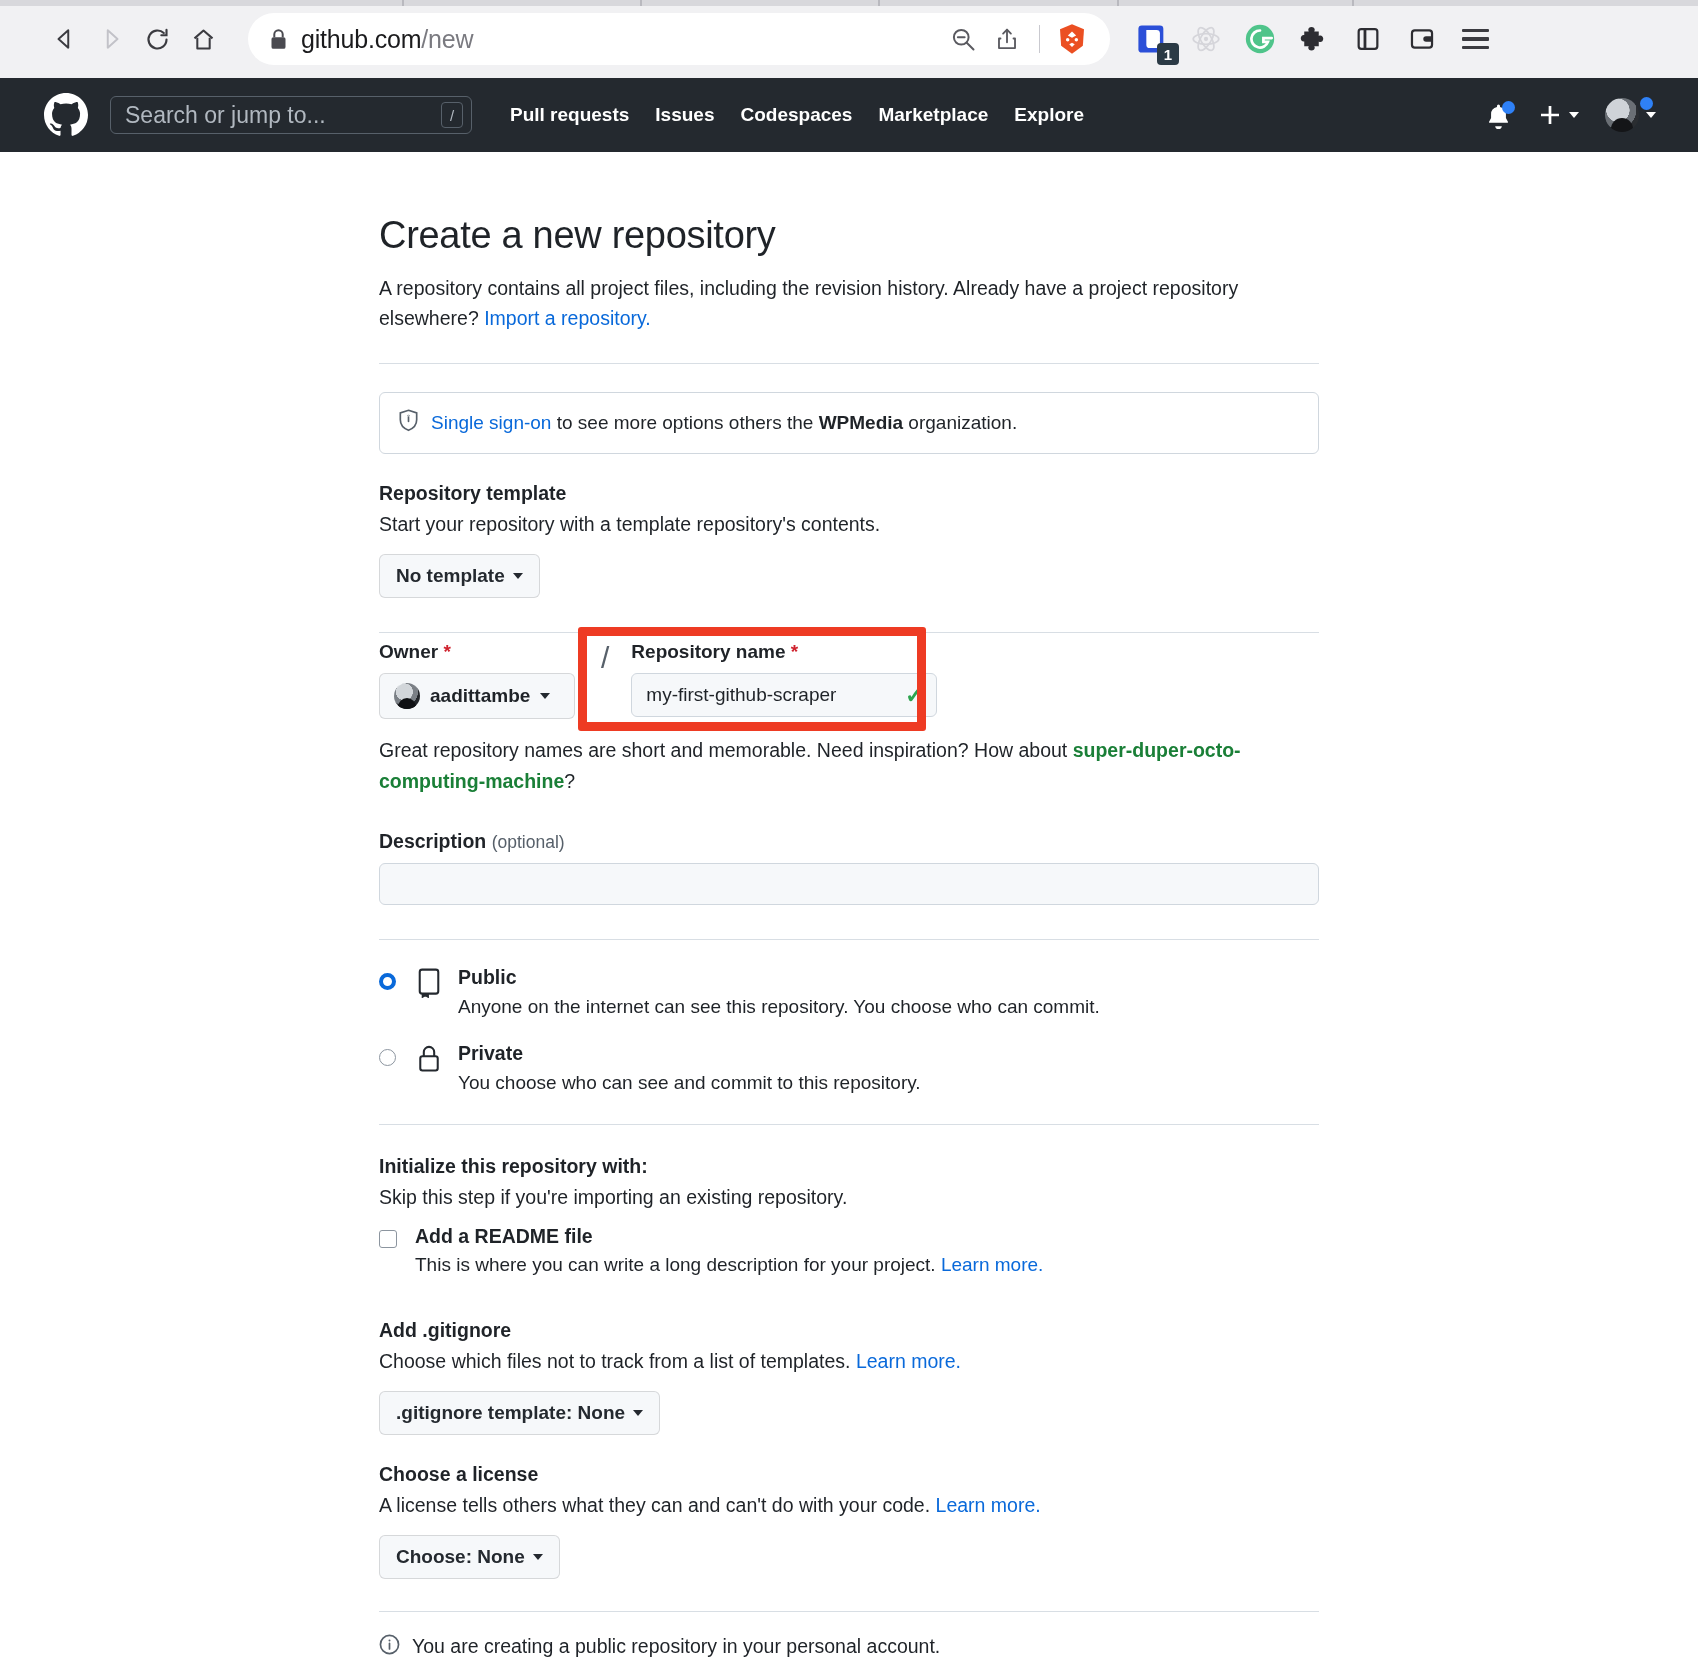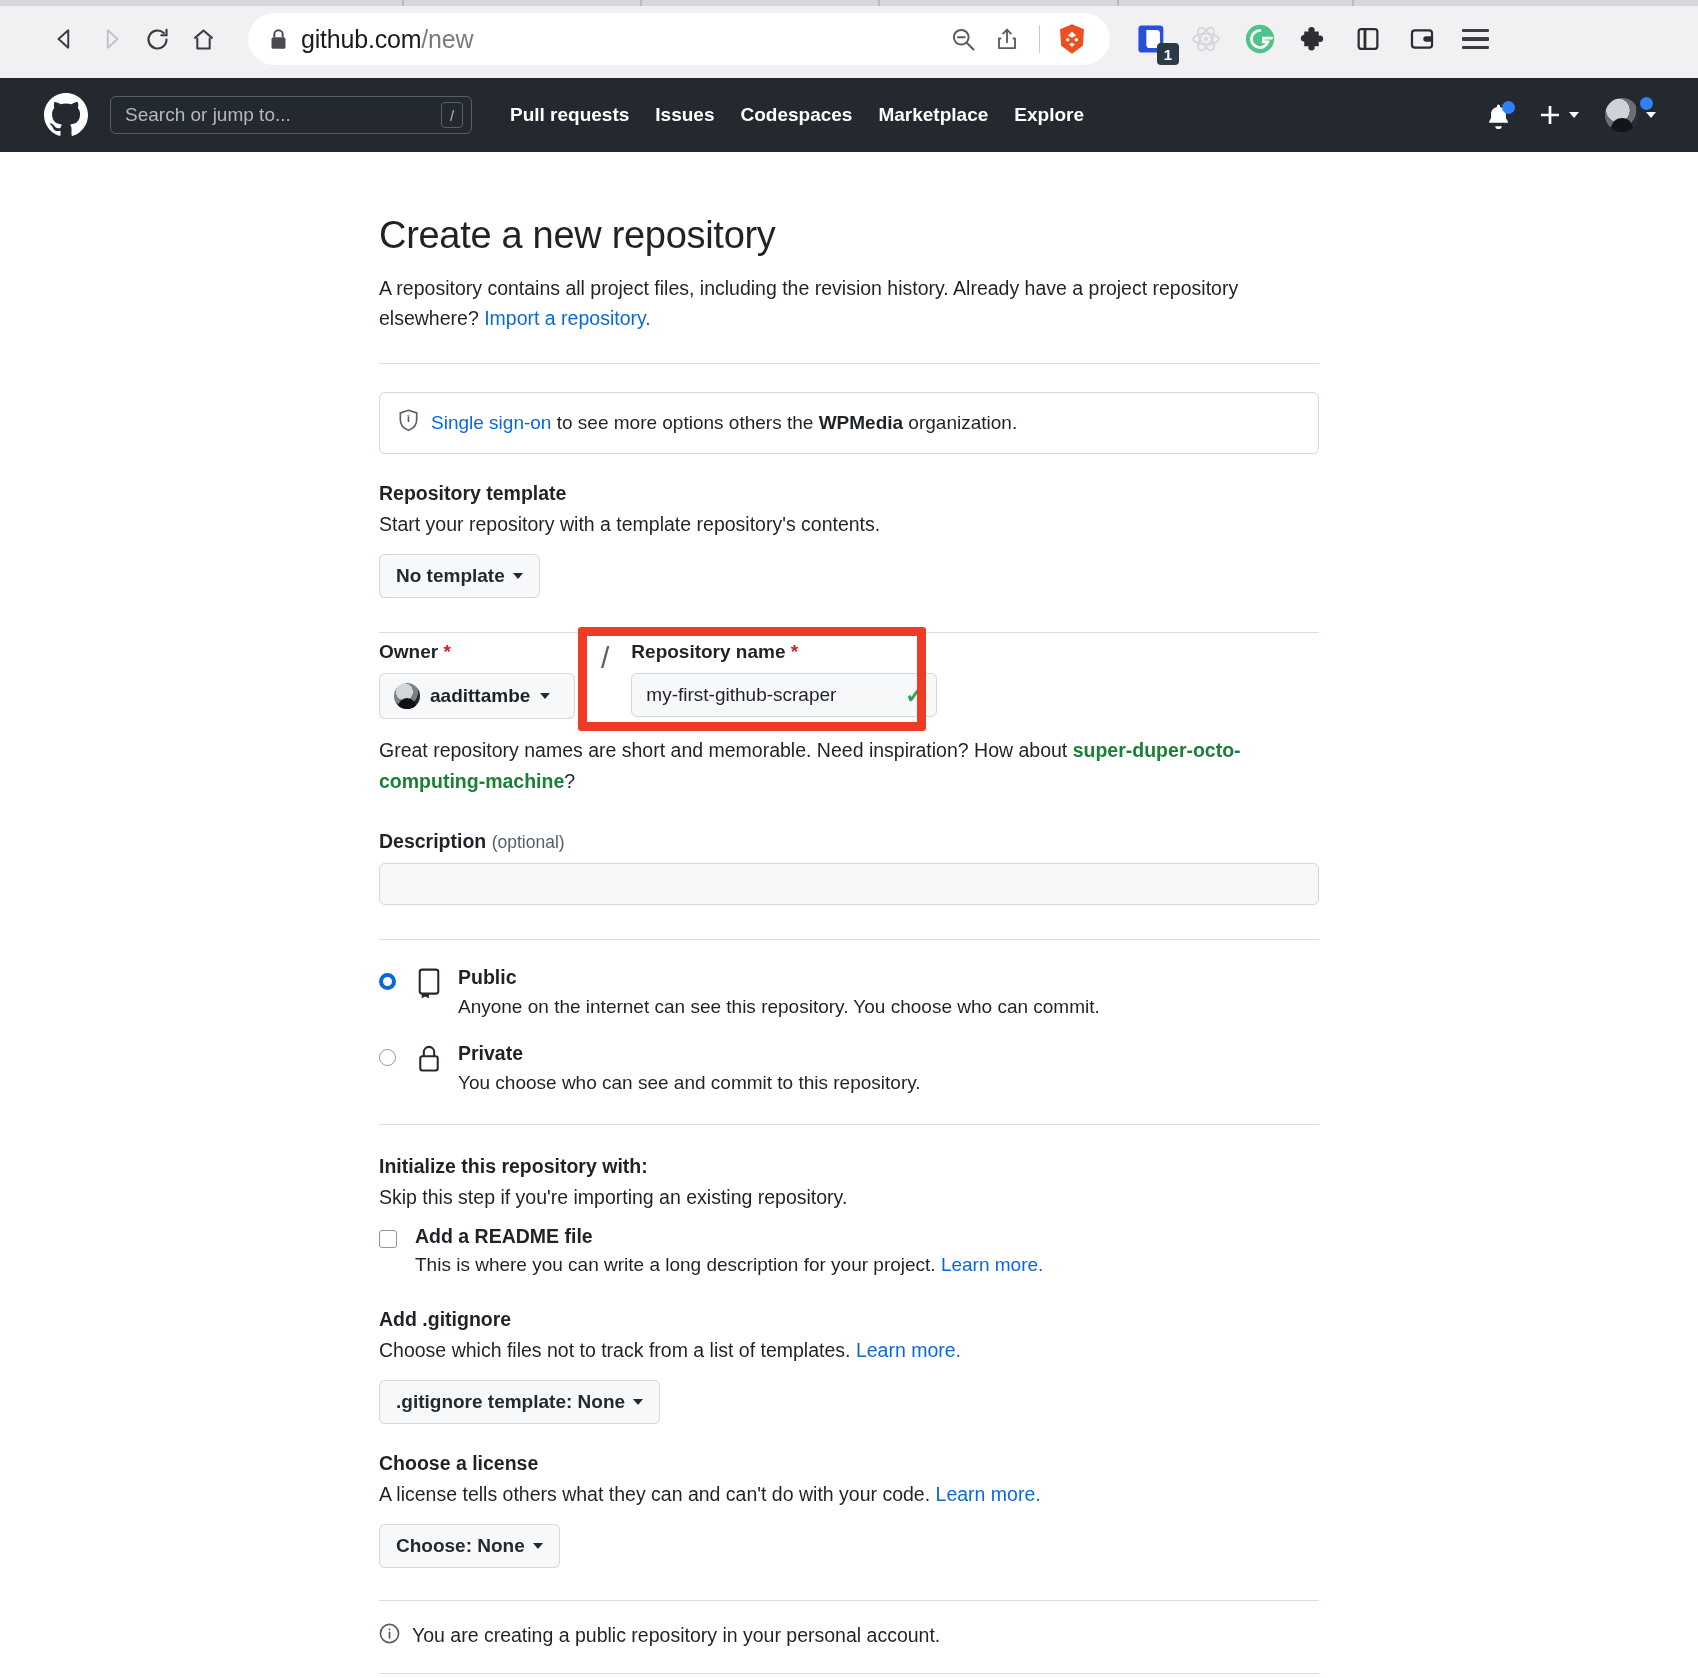--- a/index.html
+++ b/index.html
@@ -67,21 +67,21 @@
     display: flex; align-items: center;
     padding: 0 24px;
   }
   #gh-logo { margin-left: 20px; margin-right: 22px; display:flex; }
   #gh-search {
     width: 362px; height: 38px;
     border: 1px solid #57606a; border-radius: 6px;
     display: flex; align-items: center; padding: 0 8px 0 14px;
     background: transparent;
   }
-  #gh-search-placeholder { flex:1; color:#b1b8c0; font-size: 19px; }
+  #gh-search-placeholder { flex:1; color:#b1b8c0; font-size: 23px; }
   #gh-slash {
     border: 1px solid #57606a; border-radius: 4px;
     width: 22px; height: 26px; display:flex; align-items:center; justify-content:center;
     color:#b1b8c0; font-size: 15px;
   }
   #gh-nav { display:flex; align-items:center; gap: 26px; margin-left: 38px; }
   #gh-nav a { color:#ffffff; font-size: 19px; font-weight: 600; text-decoration:none; white-space:nowrap; }
   #gh-right { margin-left:auto; display:flex; align-items:center; gap: 26px; padding-right: 18px; }
   .gh-dot { position:absolute; width: 13px; height:13px; border-radius:50%; background:#2f81f7; }
   .gh-icon-wrap { position: relative; display:flex; align-items:center; }
@@ -445,21 +445,21 @@
     <div class="section-desc">Skip this step if you're importing an existing repository.</div>
 
     <div class="check-row">
       <span class="checkbox"></span>
       <span>
         <div class="vis-name">Add a README file</div>
         <div class="vis-desc" style="margin-top:6px"><span>This is where you can write a long description for your project. </span><a class="blue" href="#">Learn more.</a></div>
       </span>
     </div>
 
-    <div class="section-label" style="margin-top:32px">Add .gitignore</div>
+    <div class="section-label" style="margin-top:43px">Add .gitignore</div>
     <div class="section-desc"><span>Choose which files not to track from a list of templates. </span><a class="blue" href="#">Learn more.</a></div>
     <div class="btn-select">
       <span>.gitignore template: None</span>
       <span class="caret-dark"></span>
     </div>
 
     <div class="section-label" style="">Choose a license</div>
     <div class="section-desc"><span>A license tells others what they can and can't do with your code. </span><a class="blue" href="#">Learn more.</a></div>
     <div class="btn-select">
       <span>Choose: None</span>

